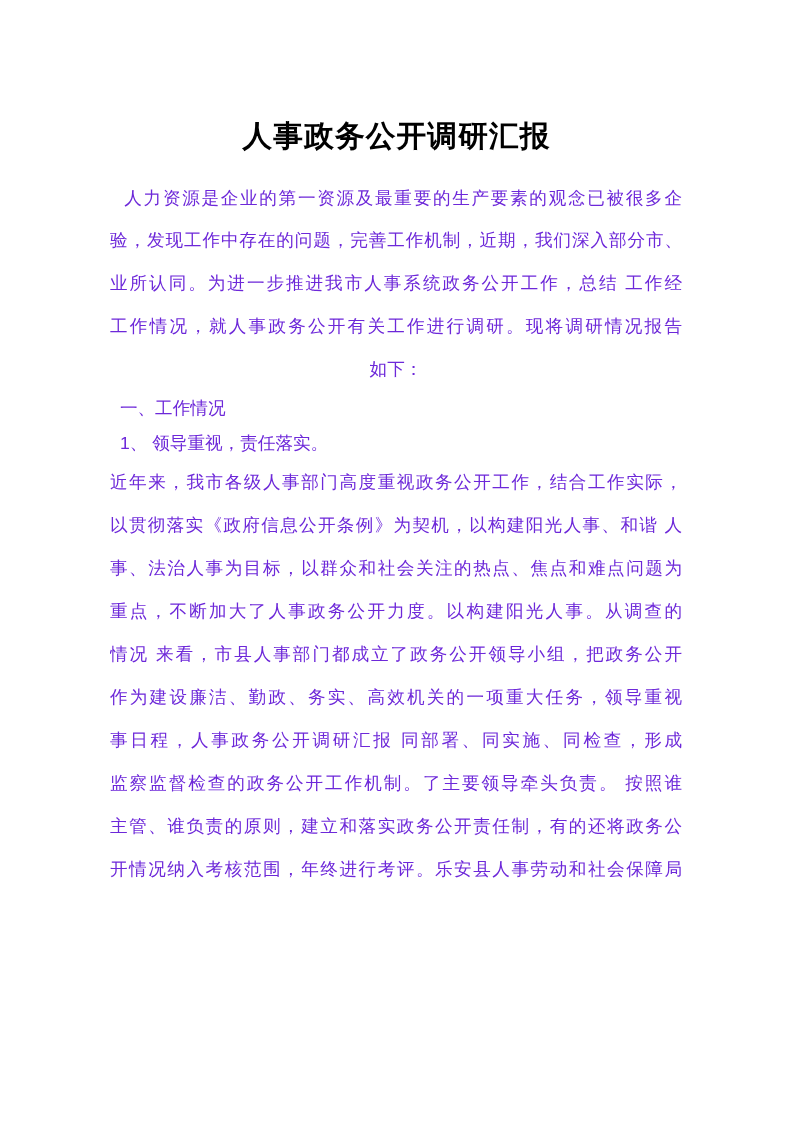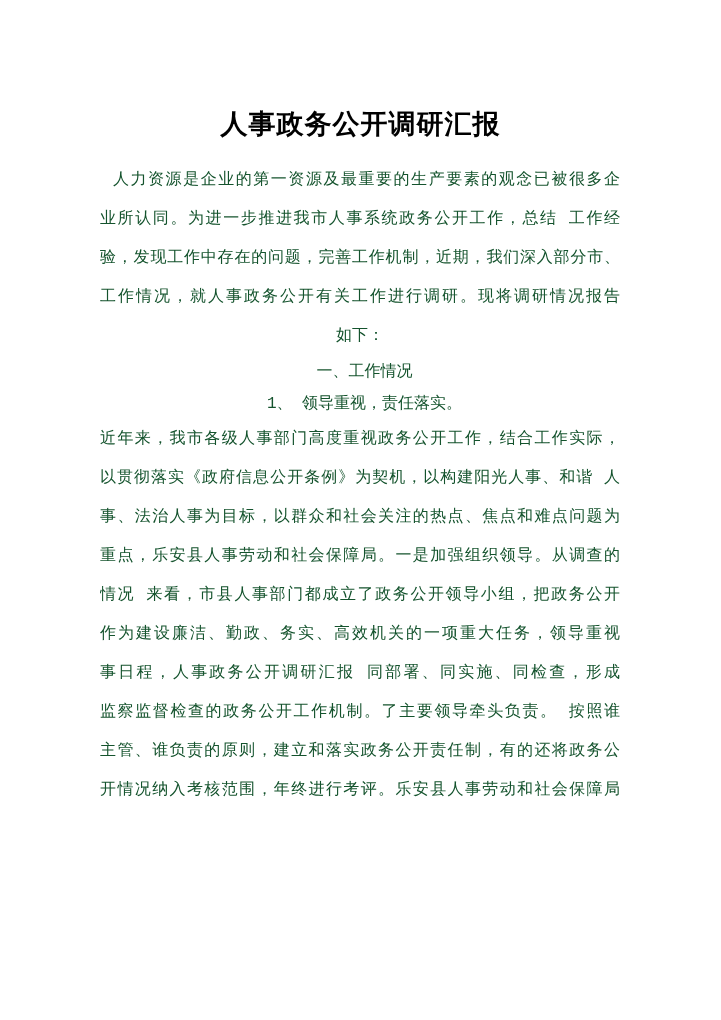--- a/index.html
+++ b/index.html
@@ -6,59 +6,59 @@
     margin: 0;
     padding: 0;
     background: #ffffff;
   }
   .page {
     position: relative;
     width: 721px;
     height: 804px;
     background: #ffffff;
     overflow: hidden;
-    font-family: Liberation Mono, monospace;
+    font-family: Liberation Sans, sans-serif;
     color: #1a1a1a;
   }
   .doc-title {
     position: absolute;
     top: 88px;
     left: 0;
     width: 721px;
     text-align: center;
     font-size: 27px;
     font-weight: 700;
     letter-spacing: 1px;
     color: #000000;
   }
   .content {
     position: absolute;
     top: 161px;
     left: 100px;
     width: 520px;
     font-size: 16px;
-    color: #14532d;
+    color: #6d28d9;
   }
   .line {
     height: 39px;
     line-height: 39px;
     overflow: hidden;
     text-align: center;
   }
   .hline {
     height: 32px;
     line-height: 32px;
     overflow: hidden;
   }
   .j {
     text-align: justify;
     text-align-last: justify;
   }
   .ind-lg { text-indent: 13px; }
-  .ind-sm { text-indent: 9px; text-align: center; }
+  .ind-sm { text-indent: 9px; }
   .ind-xs { text-indent: 4px; }
   .page-number {
     position: absolute;
     top: 928px;
     left: 0;
     width: 721px;
     text-align: center;
     font-size: 13px;
     font-weight: 700;
     color: #222222;
@@ -66,30 +66,30 @@
 </style>
 </head>
 <body>
 
 <div class="page">
 
   <h1 class="doc-title">人事政务公开调研汇报</h1>
 
   <div class="content">
     <div class="line j ind-lg">人力资源是企业的第一资源及最重要的生产要素的观念已被很多企</div>
+    <div class="line j">验，发现工作中存在的问题，完善工作机制，近期，我们深入部分市、</div>
     <div class="line j">业所认同。为进一步推进我市人事系统政务公开工作，总结 工作经</div>
-    <div class="line j">验，发现工作中存在的问题，完善工作机制，近期，我们深入部分市、</div>
     <div class="line j">工作情况，就人事政务公开有关工作进行调研。现将调研情况报告</div>
     <div class="line">如下：</div>
     <div class="hline ind-sm">一、工作情况</div>
     <div class="hline ind-sm">1、 领导重视，责任落实。</div>
     <div class="line j">近年来，我市各级人事部门高度重视政务公开工作，结合工作实际，</div>
     <div class="line j">以贯彻落实《政府信息公开条例》为契机，以构建阳光人事、和谐 人</div>
     <div class="line j">事、法治人事为目标，以群众和社会关注的热点、焦点和难点问题为</div>
-    <div class="line j">重点，乐安县人事劳动和社会保障局。一是加强组织领导。从调查的</div>
+    <div class="line j">重点，不断加大了人事政务公开力度。以构建阳光人事。从调查的</div>
     <div class="line j">情况 来看，市县人事部门都成立了政务公开领导小组，把政务公开</div>
     <div class="line j">作为建设廉洁、勤政、务实、高效机关的一项重大任务，领导重视</div>
     <div class="line j">事日程，人事政务公开调研汇报 同部署、同实施、同检查，形成</div>
     <div class="line j">监察监督检查的政务公开工作机制。了主要领导牵头负责。 按照谁</div>
     <div class="line j">主管、谁负责的原则，建立和落实政务公开责任制，有的还将政务公</div>
     <div class="line j">开情况纳入考核范围，年终进行考评。乐安县人事劳动和社会保障局</div>
     <div class="hline ind-xs">3、完善制度，建立机制。</div>
   </div>
 
   <div class="page-number">1</div>

